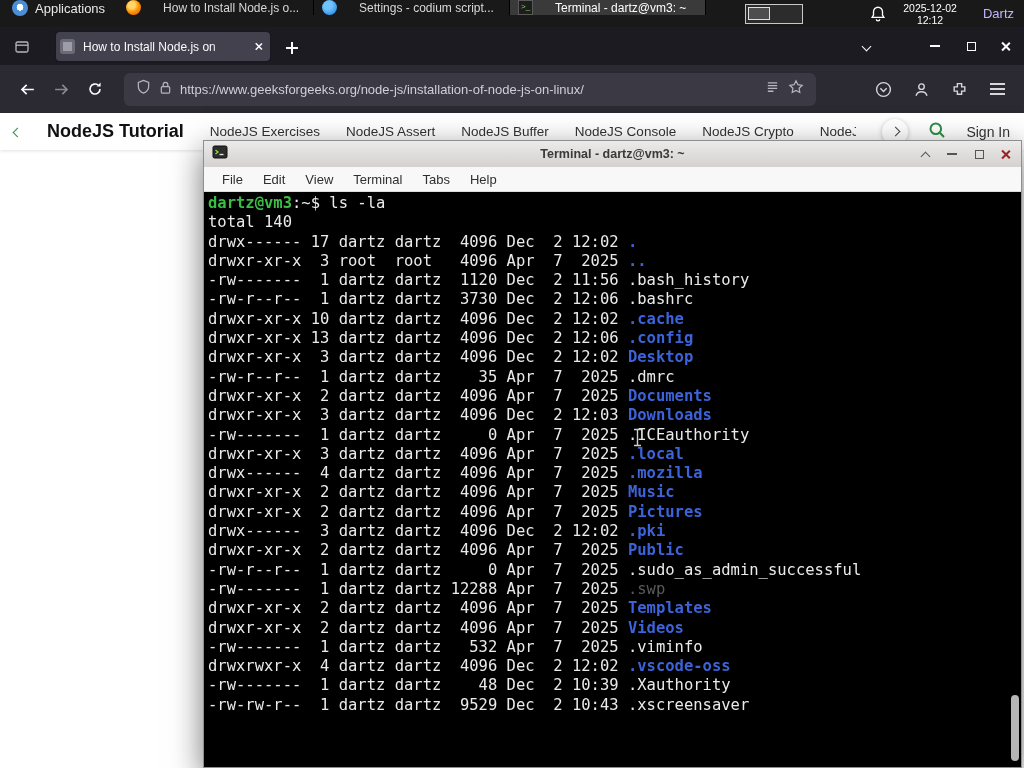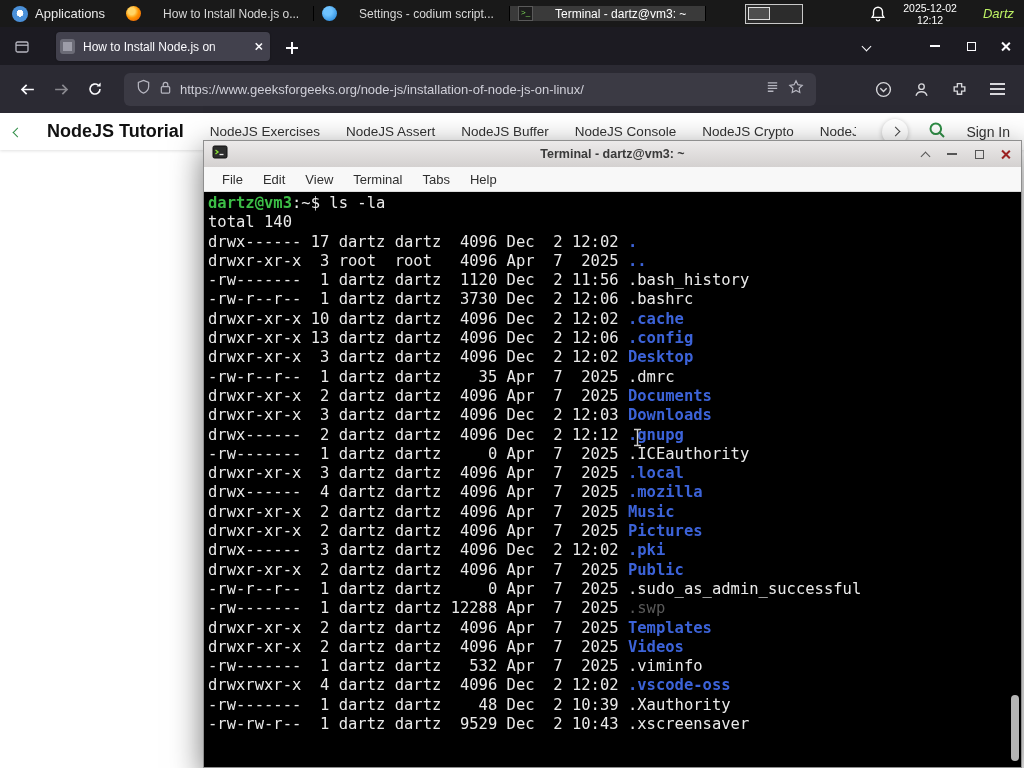--- a/index.html
+++ b/index.html
@@ -1,38 +1,38 @@
 <!DOCTYPE html>
 <html><head>
 <meta charset="utf-8">
 <style>
   * { box-sizing: border-box; }
   html,body { margin:0; padding:0; }
   body { width:1024px; height:768px; overflow:hidden; font-family:"Liberation Sans", sans-serif; }
   .screen { position:relative; width:1024px; height:768px; background:#ffffff; overflow:hidden; }
 
   
-  .sysbar { position:absolute; top:0; left:0; width:1024px; height:27px; background:#191919; display:flex; align-items:center; color:#e8e8e8; z-index:40; }
+  .sysbar { position:absolute; top:0; left:0; width:1024px; height:27px; background:#191919; display:flex; align-items:flex-start; color:#e8e8e8; z-index:40; }
   .apps { display:flex; align-items:center; gap:7px; padding:0 12px; font-size:13px; }
   .apps-icon { width:16px; height:16px; border-radius:50%; background:radial-gradient(circle at 50% 45%, #ffffff 0 28%, #4a90d9 30% 100%); flex:0 0 auto; }
   .sysbar-sep { width:1px; background:#000; box-shadow:1px 0 0 #3a3a3a; margin:2px 0; }
   .winbtns { display:flex; align-items:stretch; }
   .winbtn { width:196px; display:flex; align-items:center; gap:22px; padding:0 8px; border-right:1px solid #000; font-size:12px; color:#d8d8d8; overflow:hidden; white-space:nowrap; }
   .winbtn.active { background:#3a3a3a; color:#fff; }
   .wb-label { overflow:hidden; text-overflow:ellipsis; }
   .wb-icon { width:15px; height:15px; flex:0 0 auto; }
   .wb-icon.firefox-icon { border-radius:50%; background:radial-gradient(circle at 38% 35%, #ffd567 0 25%, #ff9500 50%, #e3560e 95%); }
   .wb-icon.codium-icon { border-radius:50%; background:radial-gradient(circle at 40% 35%, #6fc3ff 0 30%, #1c7fd6 95%); }
   .wb-icon.terminal-icon { background:#1d1d1d; border:1px solid #5a5a5a; color:#7fdc59; font-size:8px; line-height:12px; text-align:center; }
   .wb-icon.terminal-icon::after { content:">_"; }
   .pager { margin-left:auto; margin-right:66px; align-self:center; width:58px; height:20px; border:1px solid #c9c9c9; background:#2c2c2c; display:flex; align-items:center; padding:2px; }
   .pager-win { width:22px; height:13px; border:1px solid #e0e0e0; background:#4e4e4e; }
   .bell { align-self:center; margin-right:16px; width:18px; height:18px; }
   .clock { align-self:center; margin-right:26px; text-align:center; font-size:10.5px; line-height:12px; color:#fff; }
-  .user-label { align-self:center; margin-right:10px; font-size:13px; color:#bef264;font-style:italic; }
+  .user-label { align-self:center; margin-right:10px; font-size:13px; color:#c4b5fd; }
 
   
   .browser { position:absolute; top:27px; left:0; width:1024px; height:741px; background:#fff; }
   .tabbar { position:relative; height:38px; background:#1c1b22; }
   .fxview-btn { position:absolute; left:10px; top:8px; width:24px; height:24px; display:flex; align-items:center; justify-content:center; border-radius:4px; color:#b6b6c0; }
   .tab { position:absolute; left:56px; top:5px; width:214px; height:29px; background:#42414d; border-radius:4px; display:flex; align-items:center; gap:8px; padding:0 4px; color:#fbfbfe; font-size:12px; box-shadow:0 0 2px rgba(0,0,0,.4); }
   .tab-favicon { width:15px; height:15px; border-radius:3px; background:#6b6b76; position:relative; flex:0 0 auto; }
   .tab-favicon::after { content:""; position:absolute; inset:3px; background:#9d9da8; }
   .tab-title { flex:1; overflow:hidden; white-space:nowrap; -webkit-mask-image:linear-gradient(90deg,#000 80%,transparent); mask-image:linear-gradient(90deg,#000 80%,transparent); }
   .tab-close { width:16px; height:16px; display:flex; align-items:center; justify-content:center; border-radius:3px; color:#fbfbfe; flex:0 0 auto; }
@@ -333,21 +333,20 @@
   <div class="trow"><span>drwxr-xr-x 13 dartz dartz  4096 Dec  2 12:06 </span><span class="fname dir">.config</span></div>
 
   <div class="trow"><span>drwxr-xr-x  3 dartz dartz  4096 Dec  2 12:02 </span><span class="fname dir">Desktop</span></div>
 
   <div class="trow"><span>-rw-r--r--  1 dartz dartz    35 Apr  7  2025 </span><span class="fname file">.dmrc</span></div>
 
   <div class="trow"><span>drwxr-xr-x  2 dartz dartz  4096 Apr  7  2025 </span><span class="fname dir">Documents</span></div>
 
   <div class="trow"><span>drwxr-xr-x  3 dartz dartz  4096 Dec  2 12:03 </span><span class="fname dir">Downloads</span></div>
 
-  <div class="trow"><span>drwx------  2 dartz dartz  4096 Dec  2 12:12 </span><span class="fname dir">.gnupg</span></div>
 
   <div class="trow"><span>-rw-------  1 dartz dartz     0 Apr  7  2025 </span><span class="fname file">.ICEauthority</span></div>
 
   <div class="trow"><span>drwxr-xr-x  3 dartz dartz  4096 Apr  7  2025 </span><span class="fname dir">.local</span></div>
 
   <div class="trow"><span>drwx------  4 dartz dartz  4096 Apr  7  2025 </span><span class="fname dir">.mozilla</span></div>
 
   <div class="trow"><span>drwxr-xr-x  2 dartz dartz  4096 Apr  7  2025 </span><span class="fname dir">Music</span></div>
 
   <div class="trow"><span>drwxr-xr-x  2 dartz dartz  4096 Apr  7  2025 </span><span class="fname dir">Pictures</span></div>

